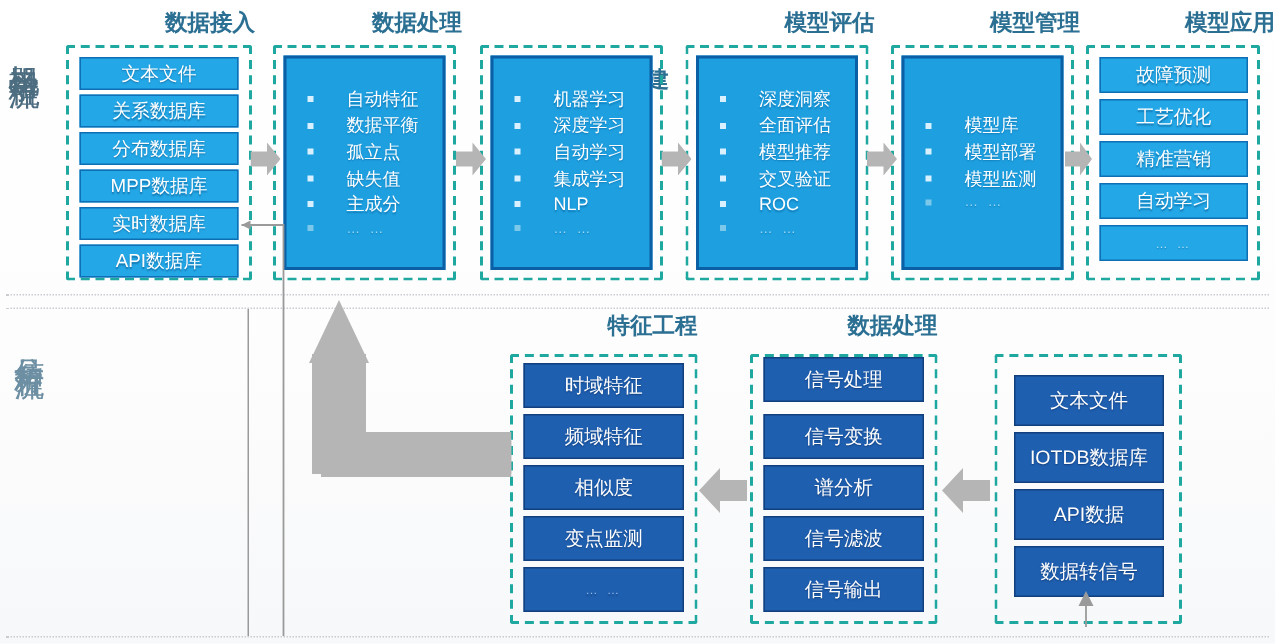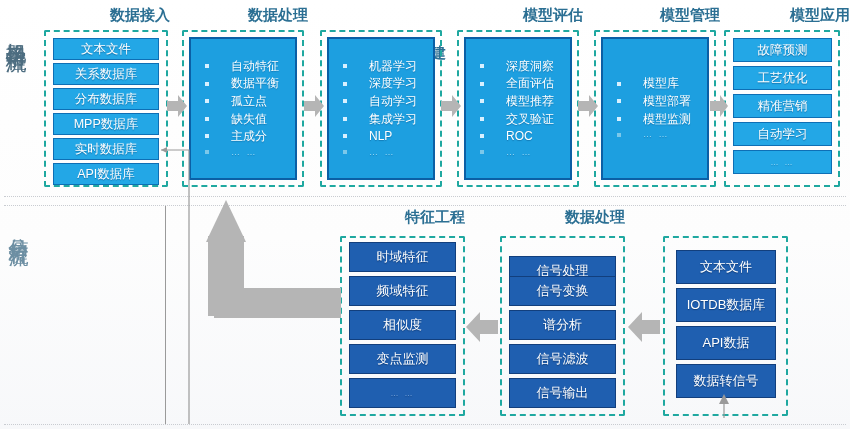--- a/index.html
+++ b/index.html
@@ -253,21 +253,21 @@
   <div class="coltitle" style="left:500px;top:208px;width:125px;">数据处理</div>
 
   <div class="group" style="left:340px;top:236px;width:125px;height:180px;"></div>
   <div class="dchip" style="left:349px;top:242px;width:107px;height:30px;">时域特征</div>
   <div class="dchip" style="left:349px;top:276px;width:107px;height:30px;">频域特征</div>
   <div class="dchip" style="left:349px;top:310px;width:107px;height:30px;">相似度</div>
   <div class="dchip" style="left:349px;top:344px;width:107px;height:30px;">变点监测</div>
   <div class="dchip ghost" style="left:349px;top:378px;width:107px;height:30px;">…  …</div>
 
   <div class="group" style="left:500px;top:236px;width:125px;height:180px;"></div>
-  <div class="dchip" style="left:509px;top:256px;width:107px;height:30px;">信号处理</div>
+  <div class="dchip" style="left:509px;top:238px;width:107px;height:30px;">信号处理</div>
   <div class="dchip" style="left:509px;top:276px;width:107px;height:30px;">信号变换</div>
   <div class="dchip" style="left:509px;top:310px;width:107px;height:30px;">谱分析</div>
   <div class="dchip" style="left:509px;top:344px;width:107px;height:30px;text-align:right;">信号滤波</div>
   <div class="dchip" style="left:509px;top:378px;width:107px;height:30px;">信号输出</div>
 
   <div class="group" style="left:663px;top:236px;width:125px;height:180px;"></div>
   <div class="dchip" style="left:676px;top:250px;width:100px;height:34px;">文本文件</div>
   <div class="dchip" style="left:676px;top:288px;width:100px;height:34px;">IOTDB数据库</div>
   <div class="dchip" style="left:676px;top:326px;width:100px;height:34px;">API数据</div>
   <div class="dchip" style="left:676px;top:364px;width:100px;height:34px;">数据转信号</div>

